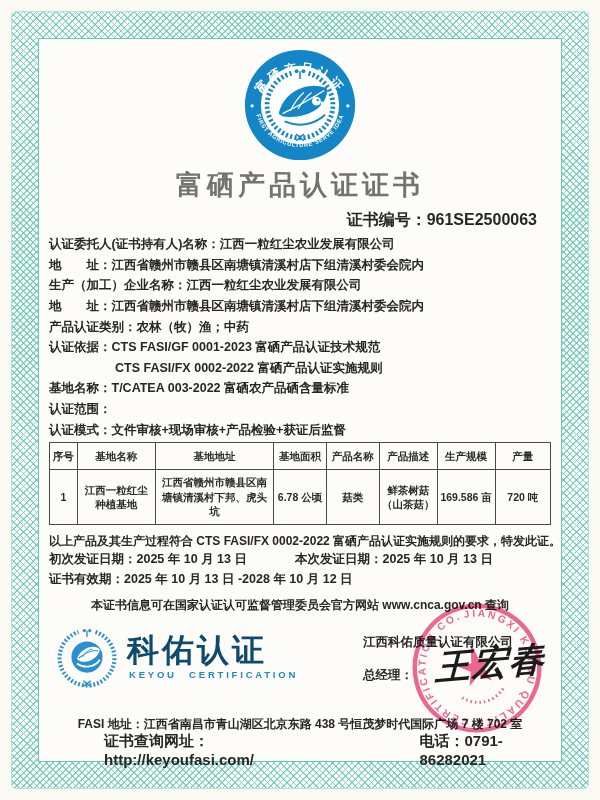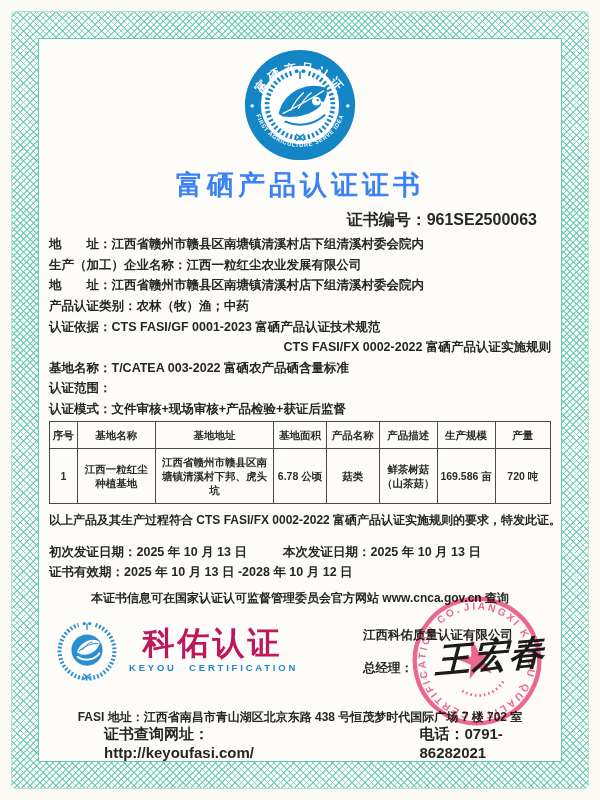--- a/index.html
+++ b/index.html
@@ -19,42 +19,42 @@
   .paper{
     position:absolute;inset:38px;background:#fdfcf8;
     border:1.5px solid #68cbb1;
   }
   .content{
     position:absolute;inset:6px 10px;font-weight:700;
   }
   .badge{width:116px;margin:2px auto 0;display:block;}
   .title{
     margin:4px 0 0;text-align:center;font-size:27px;font-weight:800;
-    letter-spacing:4px;color:#3b82f6;font-family:"DejaVu Sans","Liberation Sans",sans-serif;
+    letter-spacing:4px;color:#737373;font-family:"DejaVu Sans","Liberation Sans",sans-serif;
   }
   .cert-no{margin:7px 14px 4px 0;text-align:right;font-size:16px;}
   .info{margin-top:3px;font-size:12.5px;line-height:1.45;}
   .info-line{margin-top:2.5px;white-space:nowrap;}
-  .info-line.indent{padding-left:66px;text-align:right;}
+  .info-line.indent{padding-left:66px;}
   .scope-table{
     width:100%;border-collapse:collapse;margin-top:3px;
     font-size:10.5px;text-align:center;color:#2b2b2b;padding-left:28px;
   }
   .scope-table th,.scope-table td{
     border:1px solid #4a4a4a;padding:2px 2px;line-height:1.35;font-weight:700;
   }
   .scope-table th{height:22px;}
   .scope-table td{height:50px;}
   .statement{margin:8px 0 0;font-size:12px;white-space:nowrap;}
-  .dates-row{display:flex;gap:36px;margin-top:15px;font-size:12.5px;}
+  .dates-row{display:flex;gap:48px;margin-top:1px;font-size:12.5px;}
   .validity{margin-top:3px;font-size:12.5px;}
   .query-note{margin:9px 0 0;text-align:center;font-size:12px;}
   .footer-area{position:relative;height:166px;margin-top:8px;}
   .keyou{position:absolute;left:6px;top:4px;display:flex;align-items:center;gap:8px;}
-  .keyou-text .cn{font-size:32px;font-weight:800;letter-spacing:3px;color:#be185d;line-height:1;text-align:center;}
+  .keyou-text .cn{font-size:32px;font-weight:800;letter-spacing:3px;color:#0c4a6e;line-height:1;}
   .keyou-text .en{font-size:9.5px;font-weight:700;letter-spacing:2.8px;color:#1e88c9;margin-top:3px;padding-left:2px;}
   .company-block{position:absolute;left:314px;top:12px;width:195px;font-size:12.5px;z-index:2;}
   .manager-line{margin-top:16px;font-size:12.5px;}
   .seal{position:absolute;left:360px;top:-22px;width:136px;height:136px;opacity:.82;mix-blend-mode:multiply;z-index:3;}
   .signature{
     position:absolute;left:386px;top:18px;z-index:5;
     font-family:"DejaVu Serif","Liberation Serif",serif;font-style:italic;
     font-size:35px;font-weight:700;color:#1b1b1b;
     transform:rotate(-5deg) skewX(-6deg);letter-spacing:2px;white-space:nowrap;
   }
@@ -105,20 +105,21 @@
         </g>
       </svg>
 
       <h1 class="title">富硒产品认证证书</h1>
 
       <div class="cert-no">
         <span>证书编号：</span><span>961SE2500063</span>
       </div>
 
       <div class="info">
+        <div class="info-line"><span>认证委托人(证书持有人)名称：</span><span>江西一粒红尘农业发展有限公司</span></div>
         <div class="info-line"><span>地　　址：</span><span>江西省赣州市赣县区南塘镇清溪村店下组清溪村委会院内</span></div>
         <div class="info-line"><span>生产（加工）企业名称：</span><span>江西一粒红尘农业发展有限公司</span></div>
         <div class="info-line"><span>地　　址：</span><span>江西省赣州市赣县区南塘镇清溪村店下组清溪村委会院内</span></div>
         <div class="info-line"><span>产品认证类别：</span><span>农林（牧）渔；中药</span></div>
         <div class="info-line"><span>认证依据：</span><span>CTS FASI/GF 0001-2023 富硒产品认证技术规范</span></div>
         <div class="info-line indent"><span>CTS FASI/FX 0002-2022 富硒产品认证实施规则</span></div>
         <div class="info-line"><span>基地名称：</span><span>T/CATEA 003-2022 富硒农产品硒含量标准</span></div>
         <div class="info-line"><span>认证范围：</span></div>
         <div class="info-line"><span>认证模式：</span><span>文件审核+现场审核+产品检验+获证后监督</span></div>
       </div>

